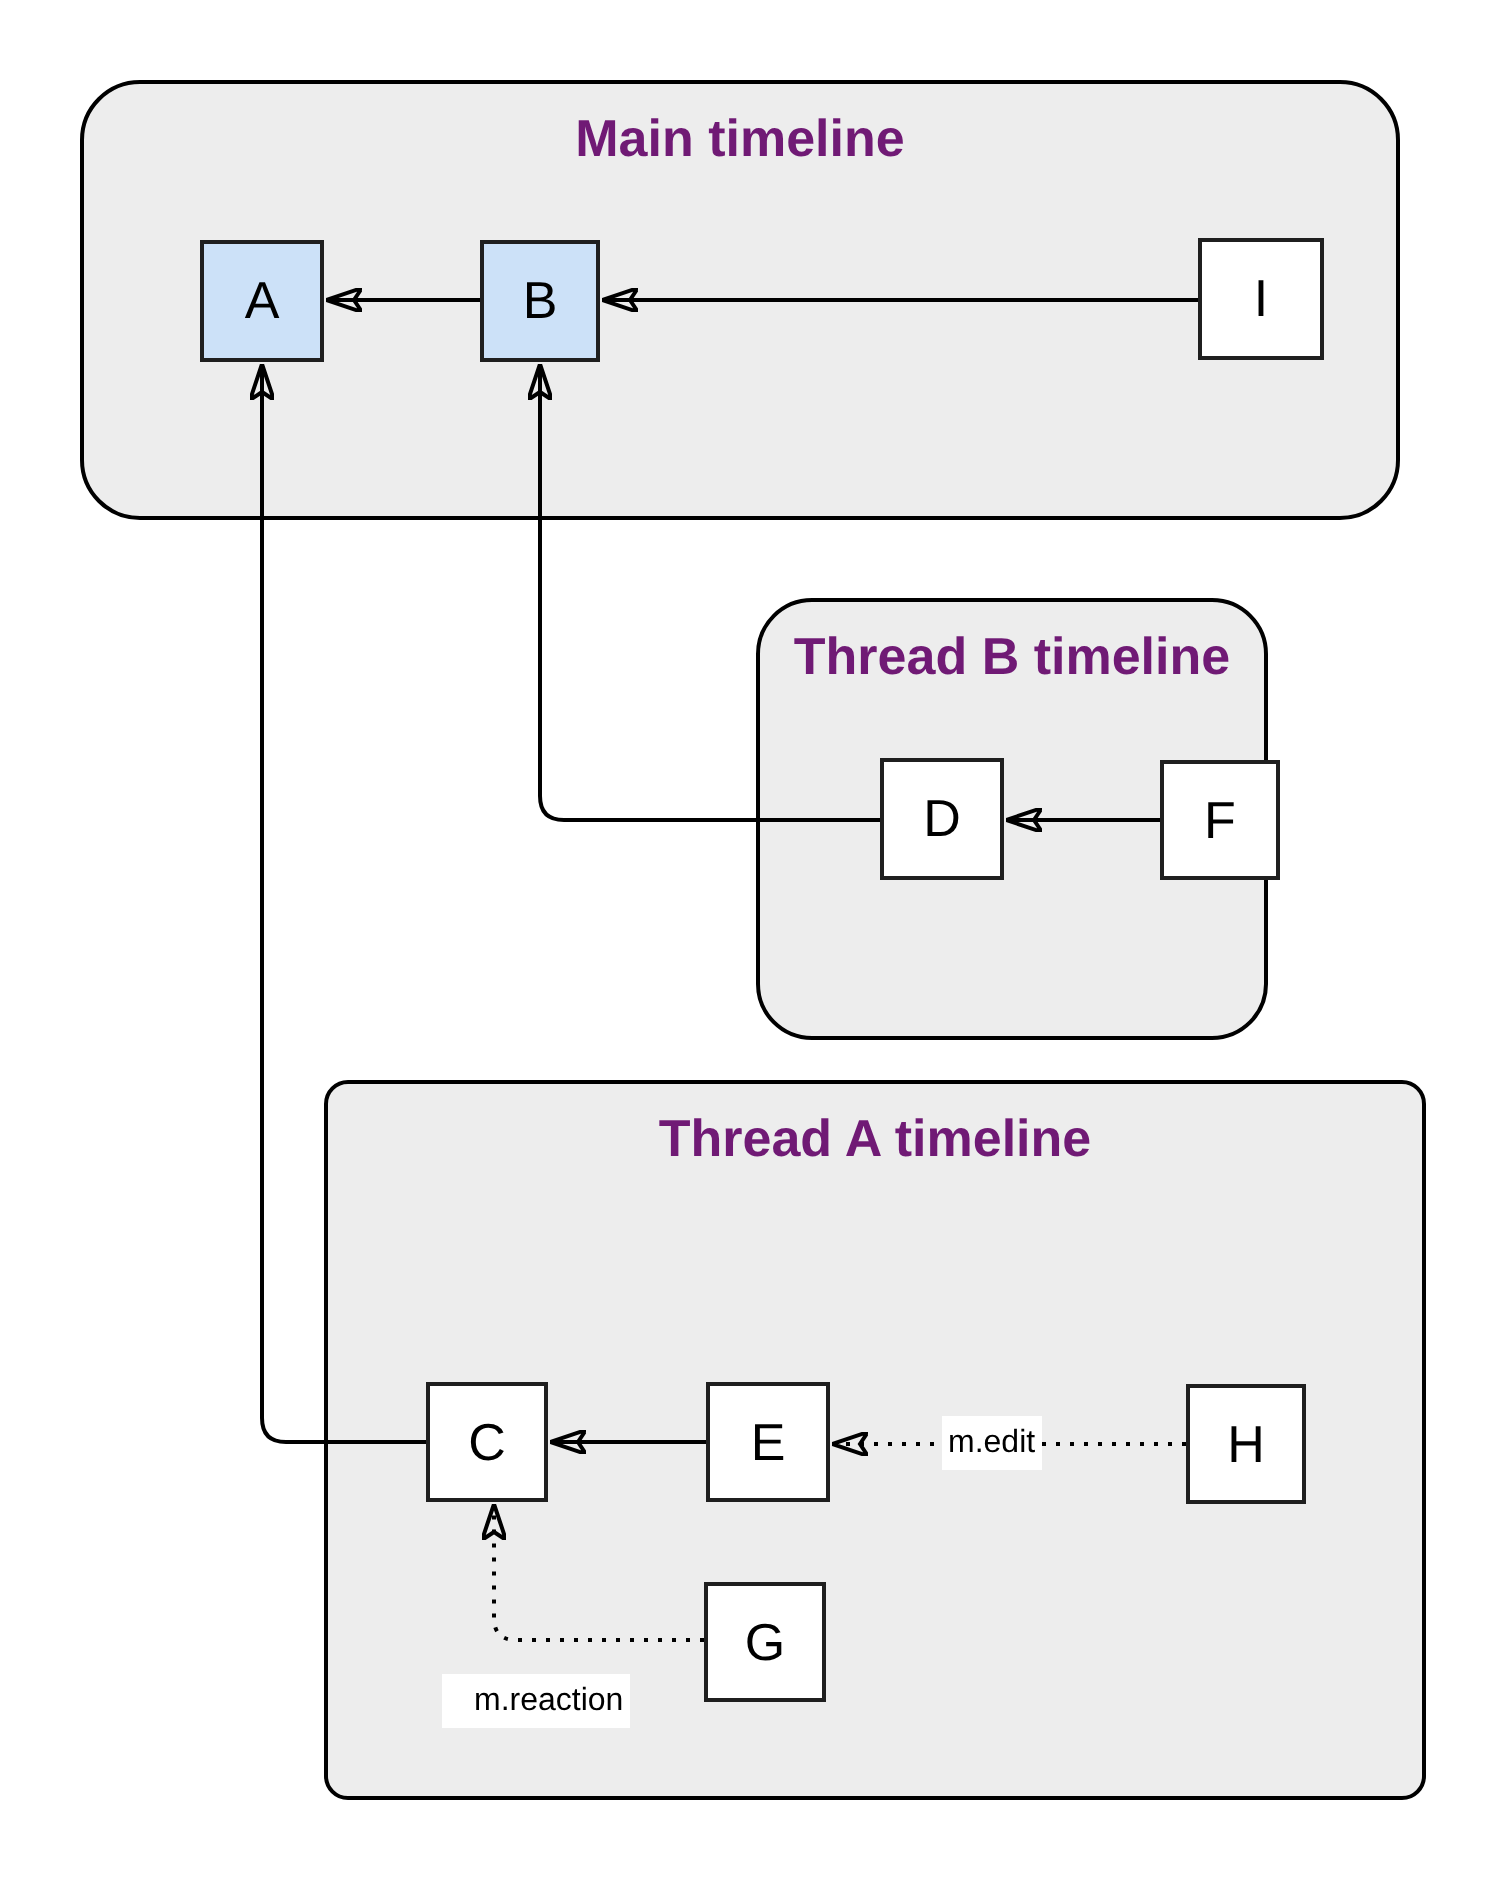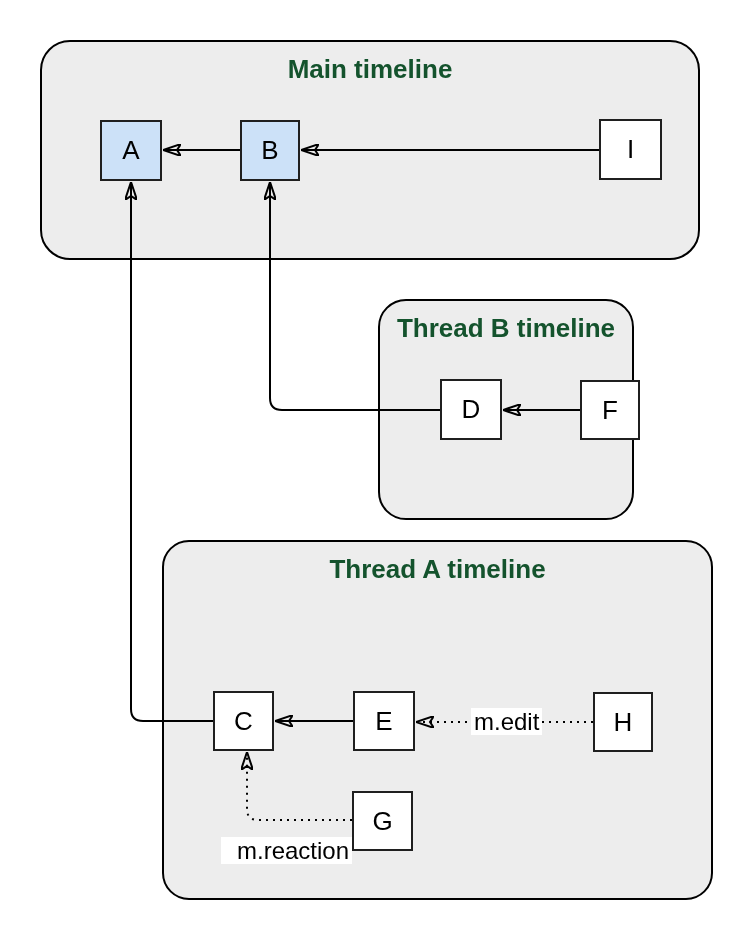--- a/index.html
+++ b/index.html
@@ -15,36 +15,36 @@
     background: var(--container_fill, #ededed);
     border: 2px solid var(--container_stroke, #000);
     box-sizing: border-box;
   }
   .container .title {
     position: absolute;
     top: 12px; left: 0; right: 0;
     text-align: center;
     font-size: 26px;
     font-weight: bold;
-    color: #14532d;
+    color: #701a75;
     line-height: 30px;
   }
   #container-main   { left: 40px;  top: 40px;  width: 660px; height: 220px; border-radius: 30px; }
   #container-thread-b { left: 378px; top: 299px; width: 256px; height: 221px; border-radius: 28px; }
-  #container-thread-a { left: 162px; top: 540px; width: 551px; height: 360px; border-radius: 27px; }
+  #container-thread-a { left: 162px; top: 540px; width: 551px; height: 360px; border-radius: 12px; }
 
   svg.edges { position: absolute; left: 0; top: 0; }
   svg.edges path { stroke: var(--edge_color, #000); stroke-width: 2; fill: none; }
   svg.edges path.dotted { stroke-dasharray: 2 5; }
 
   .edge-label {
     position: absolute;
     background: var(--label_bg, #fff);
     color: #000;
-    font-size: 24px;
+    font-size: 16px;
     line-height: 27px;
     padding: 0 3px;
     white-space: nowrap;
   }
   #edge-label-m-edit     { left: 471px; top: 708px; }
   #edge-label-m-reaction { left: 221px; top: 837px; padding-left: 16px; }
 
   .node {
     position: absolute;
     box-sizing: border-box;

